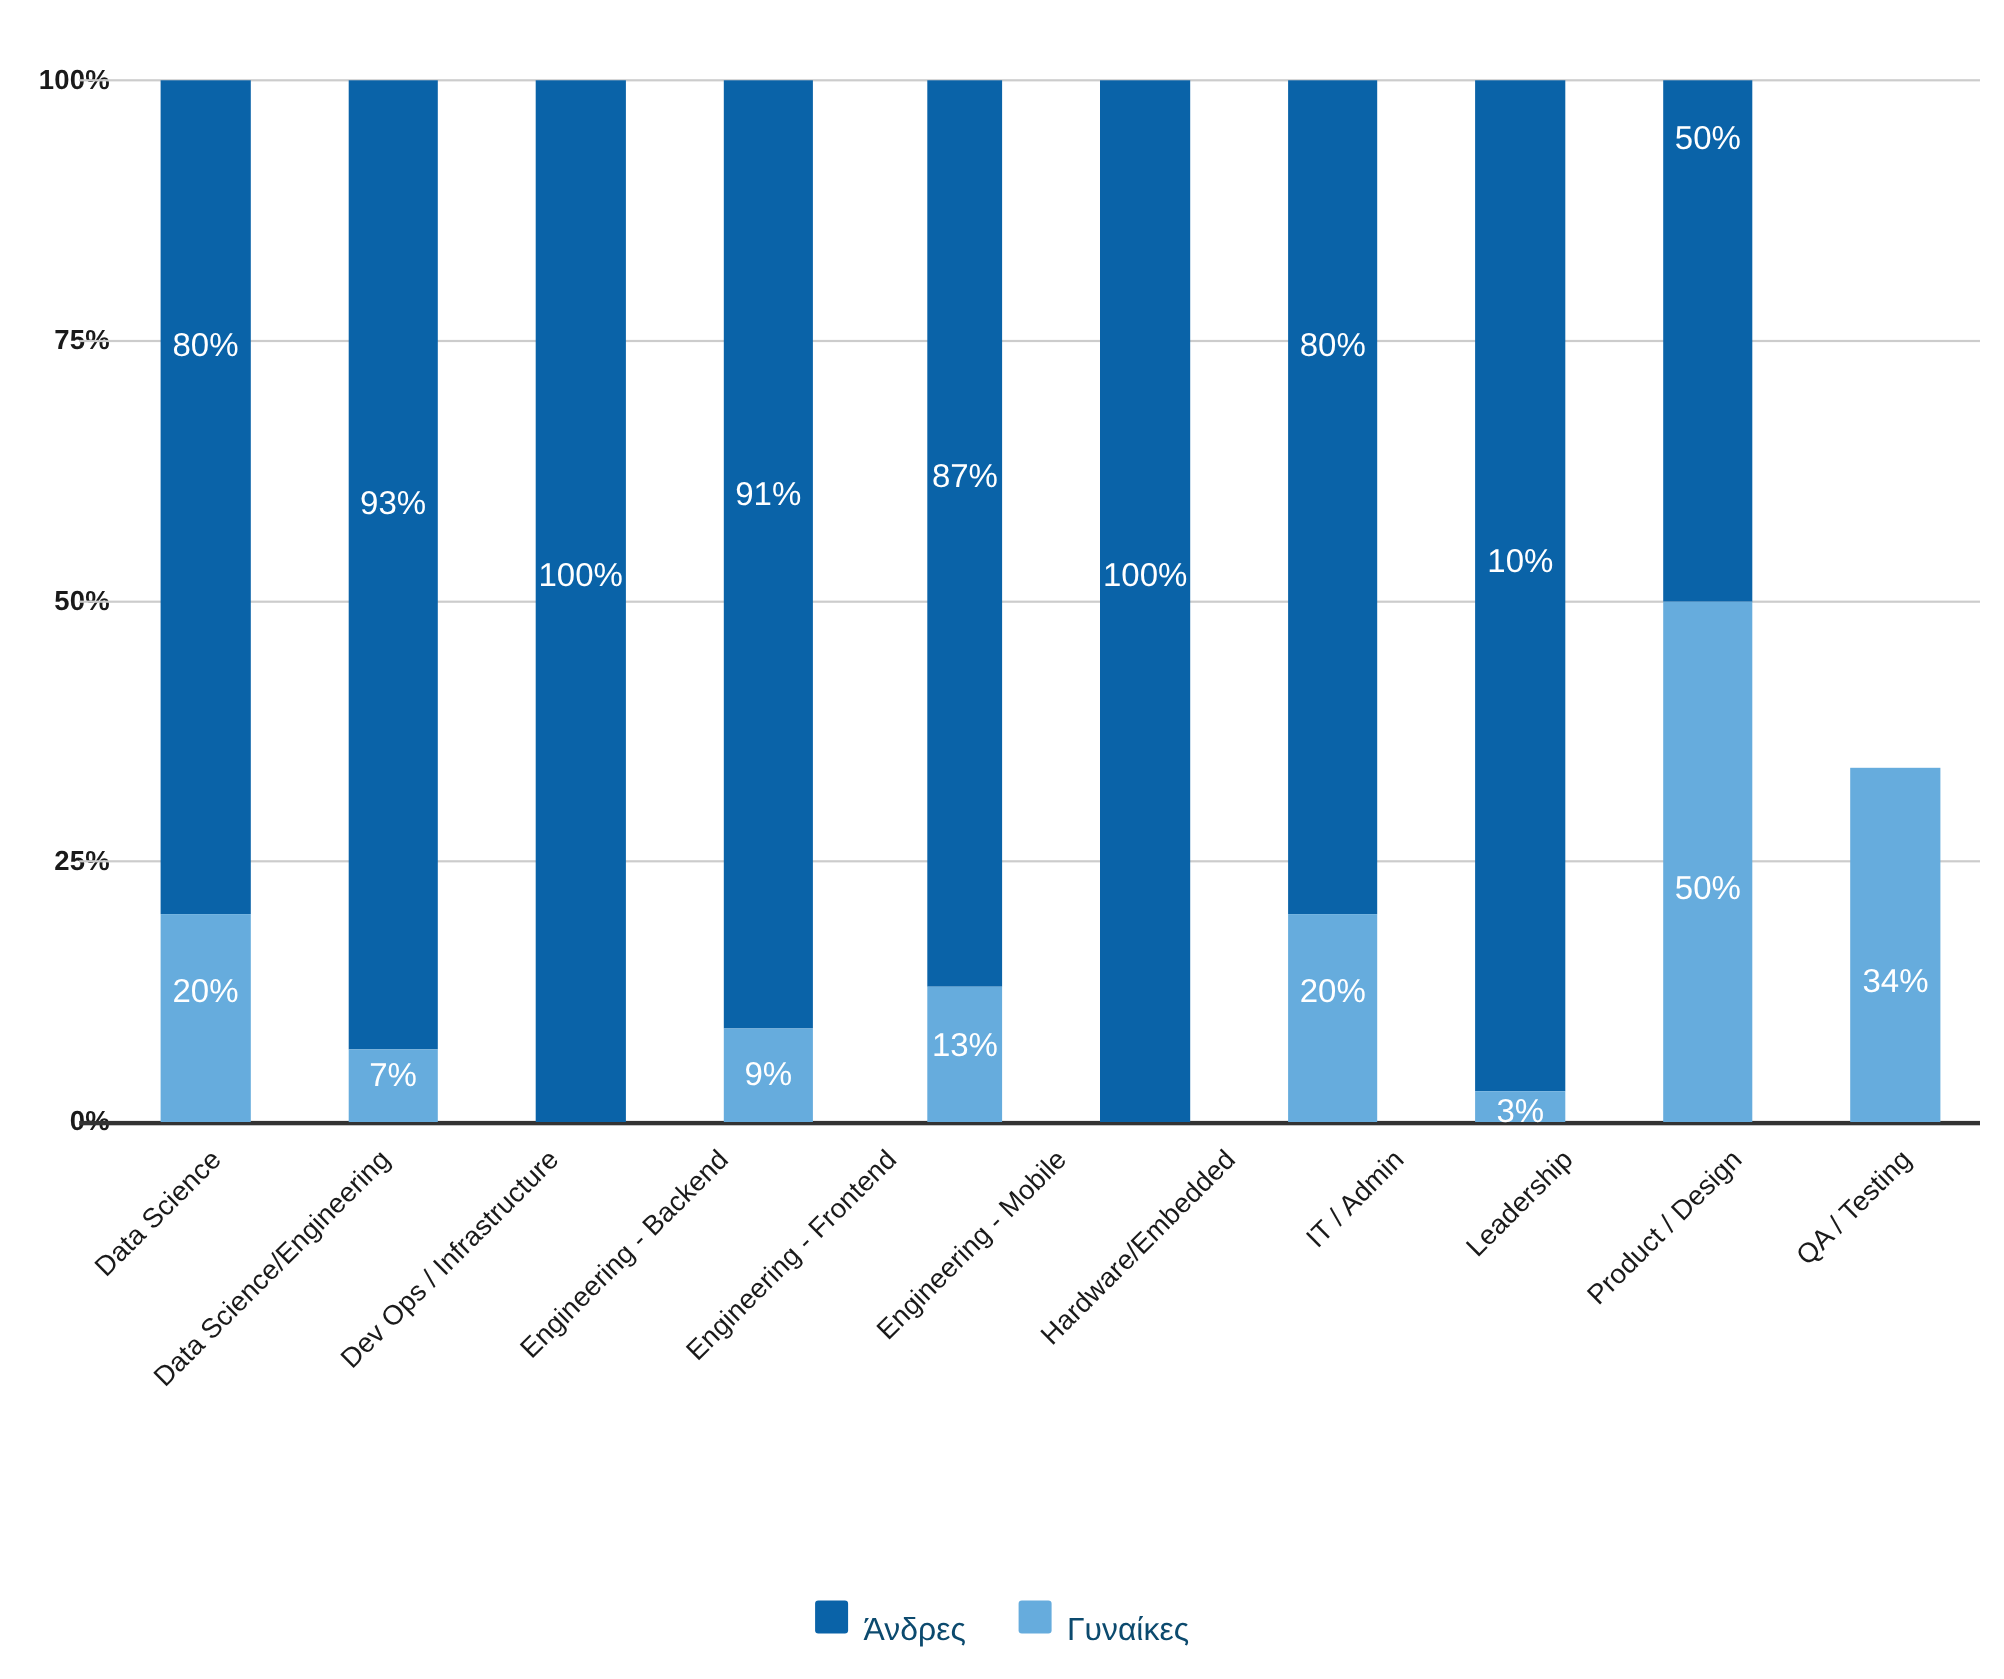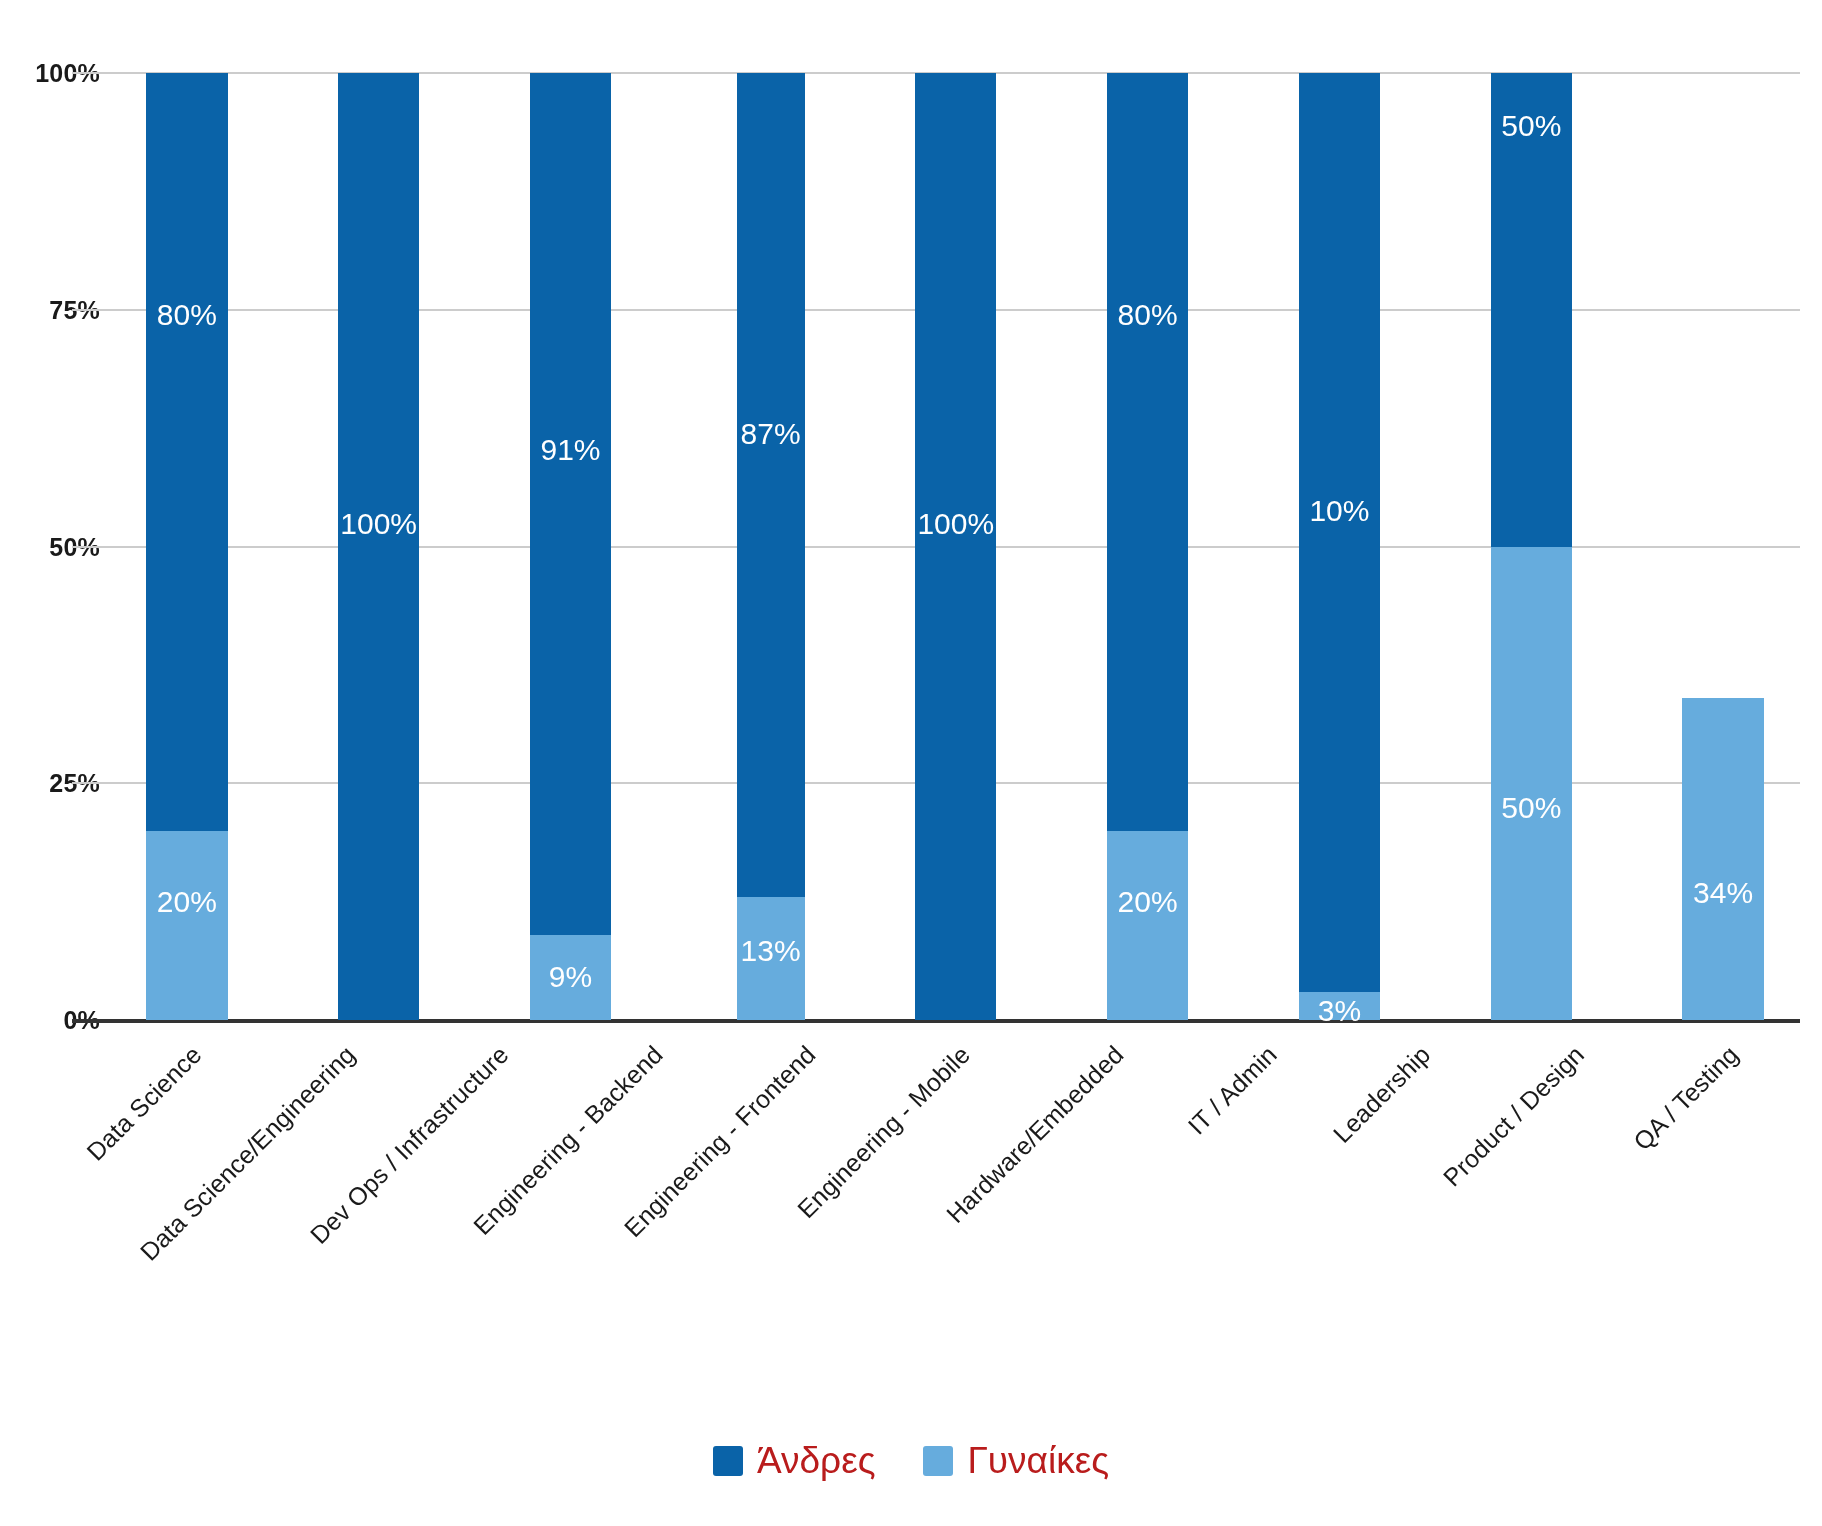--- a/index.html
+++ b/index.html
@@ -161,23 +161,24 @@
     align-items: center;
     gap: 14px;
   }
   .legend-swatch {
     width: 30px;
     height: 30px;
     border-radius: 3px;
     flex: 0 0 auto;
   }
   .legend-text {
-    font-size: 37px;
-    color: #b91c1c;
+    font-size: 29px;
+    color: #0c4a6e;
     white-space: nowrap;
+    margin-top: 26px;
   }
 </style>
 </head>
 <body>
 
 <div id="chart-root">
 
   <div class="y-axis-labels" id="y-axis-labels">
       <div class="y-tick-label" style="top: 1020px;">0%</div>
       <div class="y-tick-label" style="top: 783.25px;">25%</div>
@@ -202,20 +203,28 @@
     <div class="bars-layer" id="bars-layer">
         <div class="bar-group" style="width: 81.4273px; margin-left: 36.1045px; margin-right: 0px;">
           <div class="bar-seg" style="height: 757.6px; background: rgb(10, 99, 168);">
             <span class="seg-label pos-men" style="top: 30%;">80%</span>
           </div>
           <div class="bar-seg" style="height: 189.4px; background: rgb(102, 172, 221);">
             <span class="seg-label pos-women" style="top: 30%;">20%</span>
           </div>
         </div>
         <div class="bar-group" style="width: 81.4273px; margin-left: 0px; margin-right: 0px;">
+          <div class="bar-seg" style="height: 880.71px; background: rgb(10, 99, 168);">
+            <span class="seg-label pos-men" style="top: 42%;">93%</span>
+          </div>
+          <div class="bar-seg" style="height: 66.29px; background: rgb(102, 172, 221);">
+            <span class="seg-label pos-women" style="top: 14%;">7%</span>
+          </div>
+        </div>
+        <div class="bar-group" style="width: 81.4273px; margin-left: 0px; margin-right: 0px;">
           <div class="bar-seg" style="height: 947px; background: rgb(10, 99, 168);">
             <span class="seg-label pos-men" style="top: 46%;">100%</span>
           </div>
         </div>
         <div class="bar-group" style="width: 81.4273px; margin-left: 0px; margin-right: 15px;">
           <div class="bar-seg" style="height: 861.77px; background: rgb(10, 99, 168);">
             <span class="seg-label pos-men" style="top: 42%;">91%</span>
           </div>
           <div class="bar-seg" style="height: 85.23px; background: rgb(102, 172, 221);">
             <span class="seg-label pos-women" style="top: 32%;">9%</span>

